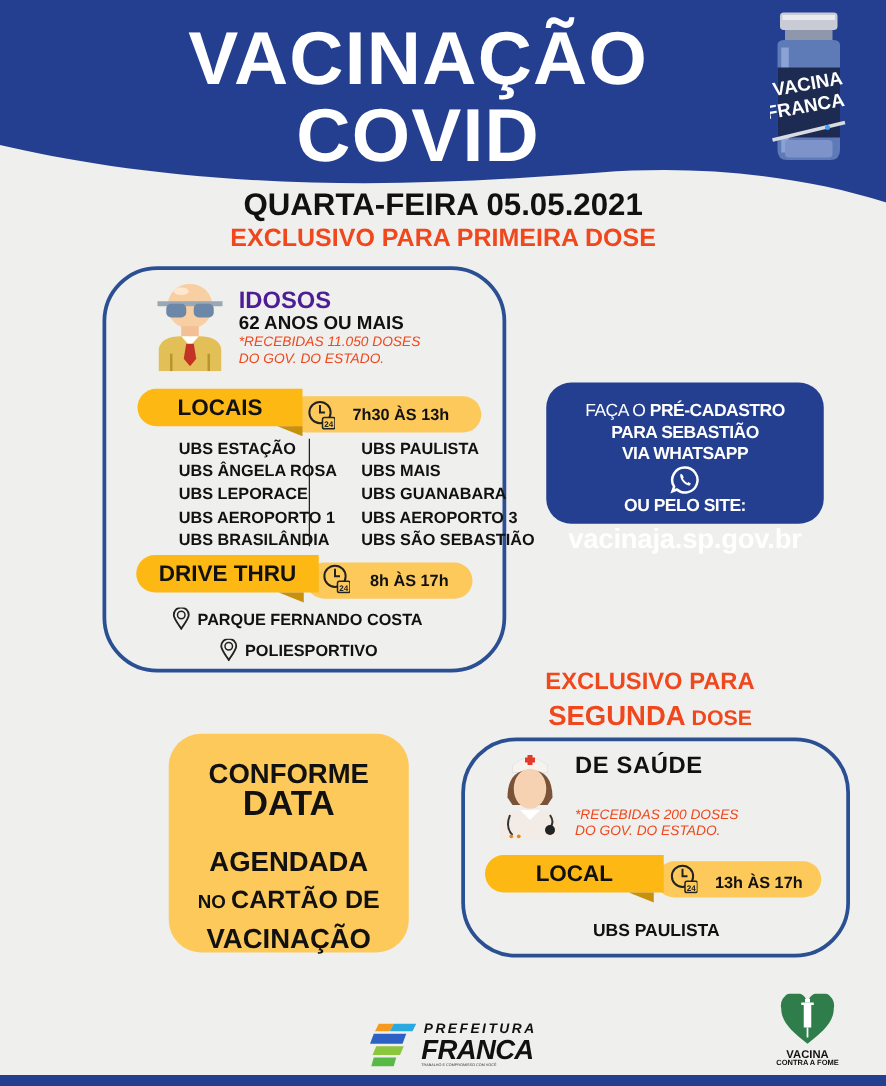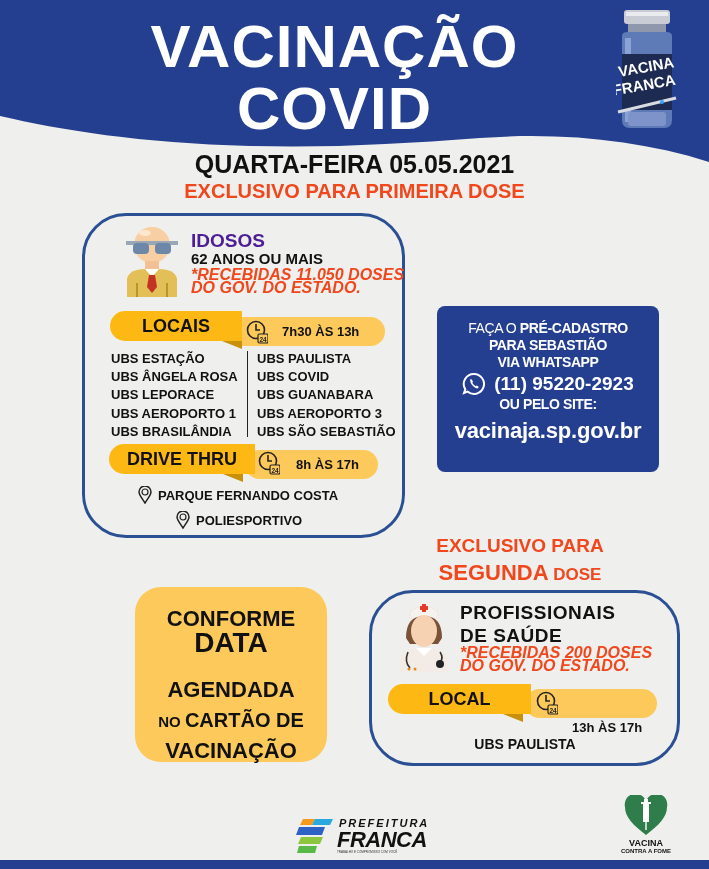--- a/index.html
+++ b/index.html
@@ -9,32 +9,32 @@
   .title { position: absolute; left: 0; width: 709px; text-align: center; color: #fff; font-weight: 900; font-family: "Liberation Sans", sans-serif; letter-spacing: 1px; }
   .title-1 { top: 14px; font-size: 60px; line-height: 66px; left: -20px; }
   .title-2 { top: 76px; font-size: 60px; line-height: 66px; left: -20px; }
   .vial { position: absolute; left: 616px; top: 8px; width: 62px; height: 122px; }
   .date { position: absolute; top: 150px; left: 0; width: 709px; text-align: center; font-size: 25px; font-weight: 700; color: #111; letter-spacing: 0px; }
   .first-dose { position: absolute; top: 180px; left: 0; width: 709px; text-align: center; font-size: 20px; font-weight: 900; color: #f0471c; }
   .box1 { position: absolute; left: 82px; top: 213px; width: 323px; height: 325px; border: 3px solid #2a4f93; border-radius: 44px; }
   .avatar { position: absolute; }
   .idosos-title { position: absolute; left: 191px; top: 230px; font-size: 19px; font-weight: 900; color: #4c1d95; }
   .idosos-sub { position: absolute; left: 191px; top: 250px; font-size: 15px; font-weight: 700; color: #111; }
-  .note { font-size: 16px; font-style: italic; font-weight: 700; color: #f0471c; line-height: 13px; }
+  .note { font-size: 11px; font-style: italic; font-weight: 400; color: #f0471c; line-height: 13px; }
   .idosos-note { position: absolute; left: 191px; top: 268px; }
   .pill-bg { position: absolute; height: 29px; background: #fcc95a; border-radius: 15px; }
   .pill-label { position: absolute; height: 30px; background: #fdb813; border-radius: 15px 0 0 15px; font-weight: 900; color: #111; text-align: center; }
   .pill-fold { position: absolute; width: 0; height: 0; border-top: 8px solid #c8900b; border-left: 20px solid transparent; }
   .pill-time { position: absolute; font-size: 13px; font-weight: 700; color: #111; }
   .clock { position: absolute; width: 22px; height: 24px; }
-  .list { position: absolute; font-size: 13px; font-weight: 700; color: #111; line-height: 18.2px; }
+  .list { position: absolute; font-size: 13px; font-weight: 700; color: #111; line-height: 18.2px; margin-left: 32px; }
   .list-div { position: absolute; left: 247px; top: 351px; width: 1px; height: 86px; background: #222; }
   .place { position: absolute; font-size: 13px; font-weight: 700; color: #111; display: flex; align-items: center; gap: 6px; }
   .pin { width: 14px; height: 18px; }
-  .wa-box { position: absolute; left: 437px; top: 306px; width: 222px; height: 166px; background: #243f8f; border-radius: 8px; color: #fff; text-align: center; }
+  .wa-box { position: absolute; left: 437px; top: 306px; width: 222px; height: 113px; background: #243f8f; border-radius: 20px; color: #fff; text-align: center; }
   .wa-l { font-size: 14px; font-weight: 700; line-height: 17px; letter-spacing: -0.4px; }
   .wa-phone { font-size: 19px; font-weight: 900; display: flex; align-items: center; justify-content: center; gap: 8px; margin-top: 1px; }
   .wa-site { font-size: 22px; font-weight: 700; margin-top: 5px; letter-spacing: -0.2px; }
   .second-1 { position: absolute; left: 380px; top: 535px; width: 280px; text-align: center; font-size: 19px; font-weight: 900; color: #f0471c; }
   .second-2 { position: absolute; left: 380px; top: 560px; width: 280px; text-align: center; color: #f0471c; font-weight: 900; }
   .conforme { position: absolute; left: 135px; top: 587px; width: 192px; height: 175px; background: #fcc95a; border-radius: 26px; text-align: center; font-weight: 900; color: #111; padding-top: 20px; }
   .box2 { position: absolute; left: 369px; top: 590px; width: 311px; height: 176px; border: 3px solid #2a4f93; border-radius: 44px; }
   .prof-title { position: absolute; left: 460px; top: 601px; font-size: 19px; font-weight: 900; color: #111; line-height: 23px; letter-spacing: 0.5px; }
   .prof-note { position: absolute; left: 460px; top: 646px; }
   .footer-bar { position: absolute; left: 0; top: 860px; width: 709px; height: 9px; background: #243f8f; }
@@ -105,21 +105,21 @@
   <div class="list" style="left:111px;top:350px;">
     <div>UBS ESTAÇÃO</div>
     <div>UBS ÂNGELA ROSA</div>
     <div>UBS LEPORACE</div>
     <div>UBS AEROPORTO 1</div>
     <div>UBS BRASILÂNDIA</div>
   </div>
   <div class="list-div"></div>
   <div class="list" style="left:257px;top:350px;">
     <div>UBS PAULISTA</div>
-    <div>UBS COVID</div>
+    <div>UBS MAIS</div>
     <div>UBS GUANABARA</div>
     <div>UBS AEROPORTO 3</div>
     <div>UBS SÃO SEBASTIÃO</div>
   </div>
 
   <div class="pill-bg" style="left:245px;top:450px;width:133px;"></div>
   <div class="pill-label" style="left:109px;top:444px;width:146px;font-size:18px;line-height:30px;">DRIVE THRU</div>
   <div class="pill-fold" style="left:223px;top:474px;"></div>
   <svg class="clock" style="left:258px;top:451px;" viewBox="0 0 22 24">
     <circle cx="10" cy="10" r="8.5" fill="none" stroke="#222" stroke-width="1.6"></circle>
@@ -149,21 +149,20 @@
     <div class="wa-l">
       <span style="font-weight:400;">FAÇA O </span><span>PRÉ-CADASTRO</span>
     </div>
     <div class="wa-l">PARA SEBASTIÃO</div>
     <div class="wa-l">VIA WHATSAPP</div>
     <div class="wa-phone">
       <svg width="24" height="24" viewBox="0 0 24 24">
         <path d="M12,2 A10,10 0 1 1 5.5,19.6 L2,21 L3.3,17.3 A10,10 0 0 1 12,2 Z" fill="none" stroke="#fff" stroke-width="2"></path>
         <path d="M8.5,7 C8,8 8,10 9.5,12.3 C11,14.5 13,16 15.5,16.5 L16.8,15 L14.8,13.6 L13.8,14.3 C12.5,13.6 11,12.2 10.3,10.8 L11,9.8 L9.8,7.6 Z" fill="#fff"></path>
       </svg>
-      <span>(11) 95220-2923</span>
     </div>
     <div class="wa-l">OU PELO SITE:</div>
     <div class="wa-site">vacinaja.sp.gov.br</div>
   </div>
 
   <div class="second-1">EXCLUSIVO PARA</div>
   <div class="second-2">
     <span style="font-size:22px;">SEGUNDA</span><span style="font-size:17px;"> DOSE</span>
   </div>
 
@@ -184,38 +183,37 @@
     <ellipse cx="26" cy="33" rx="13" ry="16" fill="#f7d2b2"></ellipse>
     <path d="M2,74 V62 Q4,52 18,50 H34 Q48,52 50,62 V74 Z" fill="#f3ece6"></path>
     <path d="M18,50 L26,58 L34,50 Z" fill="#fff"></path>
     <path d="M10,54 Q6,64 12,70 M42,54 Q46,60 42,64" fill="none" stroke="#333" stroke-width="1.6"></path>
     <circle cx="42" cy="66" r="4" fill="#222"></circle>
     <circle cx="11" cy="71" r="1.5" fill="#e08a1e"></circle>
     <circle cx="17" cy="71" r="1.5" fill="#e08a1e"></circle>
   </svg>
 
   <div class="prof-title">
-    <div>PROFISSIONAIS</div>
     <div>DE SAÚDE</div>
   </div>
   <div class="prof-note note">
     <div>*RECEBIDAS 200 DOSES</div>
     <div>DO GOV. DO ESTADO.</div>
   </div>
 
   <div class="pill-bg" style="left:525px;top:689px;width:132px;"></div>
   <div class="pill-label" style="left:388px;top:684px;width:143px;font-size:18px;line-height:30px;">LOCAL</div>
   <div class="pill-fold" style="left:503px;top:714px;"></div>
   <svg class="clock" style="left:536px;top:691px;" viewBox="0 0 22 24">
     <circle cx="10" cy="10" r="8.5" fill="none" stroke="#222" stroke-width="1.6"></circle>
     <path d="M10,4 V10 H14" fill="none" stroke="#222" stroke-width="1.6"></path>
     <rect x="12" y="14" width="10" height="9" rx="1.5" fill="#fcc95a" stroke="#222" stroke-width="1.2"></rect>
     <text x="17" y="21.5" font-size="6.5" font-weight="700" text-anchor="middle" font-family="Liberation Sans, sans-serif" fill="#222">24</text>
   </svg>
-  <div class="pill-time" style="left:572px;top:720px;">13h ÀS 17h</div>
+  <div class="pill-time" style="left:572px;top:698px;">13h ÀS 17h</div>
   <div style="position:absolute;left:370px;top:736px;width:310px;text-align:center;font-size:14px;font-weight:700;color:#111;">UBS PAULISTA</div>
 
   <div style="position:absolute;left:295px;top:815px;width:130px;height:40px;">
     <svg width="40" height="38" viewBox="0 0 40 38" style="position:absolute;left:0;top:2px;">
       <path d="M8,2 H20 L17,8 H5 Z" fill="#f49a1e"></path>
       <path d="M20,2 H38 L35,8 H17 Z" fill="#29a9e0"></path>
       <path d="M4,10 H30 L27,18 H1 Z" fill="#2d62c4"></path>
       <path d="M6,20 H28 L25,27 H3 Z" fill="#8cc63f"></path>
       <path d="M4,29 H22 L20,36 H2 Z" fill="#58b947"></path>
     </svg>

